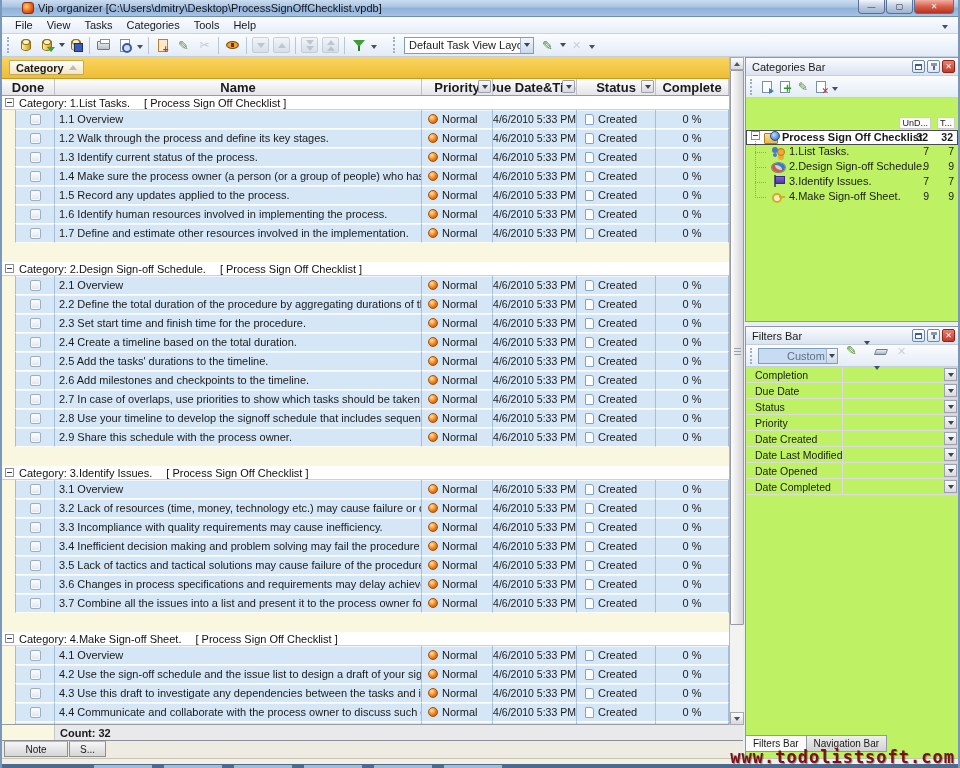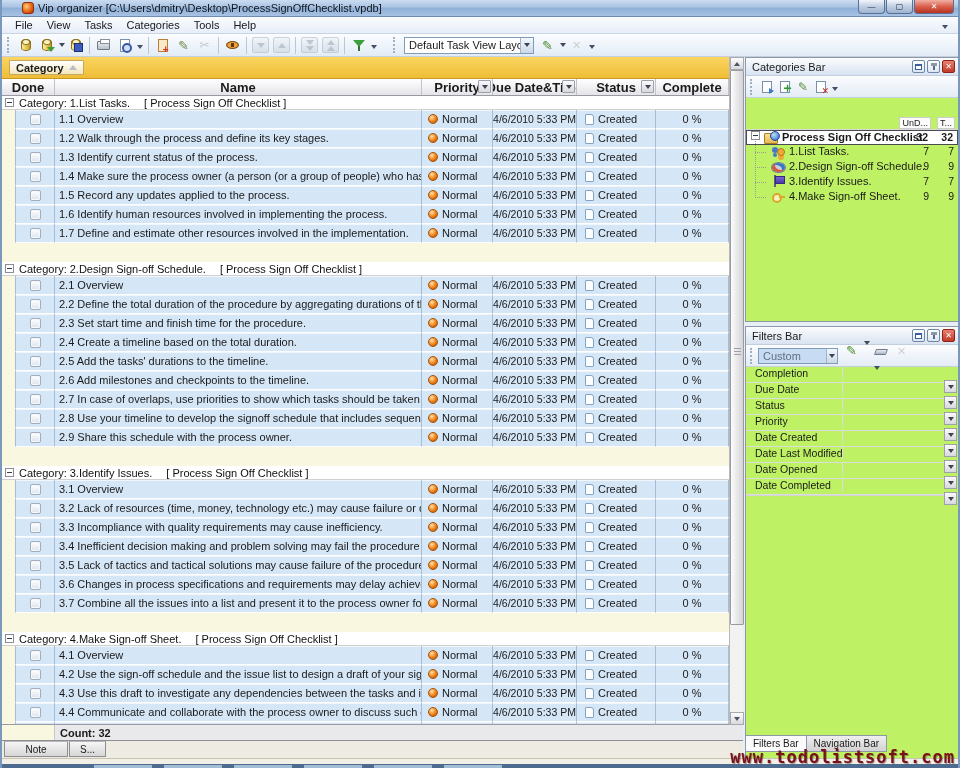--- a/index.html
+++ b/index.html
@@ -158,24 +158,24 @@
   .ico-people::after { content:""; position:absolute; left:6px; top:3px; width:6px; height:6px; border-radius:50%; background:#F0A838; box-shadow:0 5px 0 -1px #F0A838; border:1px solid #B87818; }
   .ico-palette::before { content:""; position:absolute; left:0; top:2px; width:13px; height:9px; border-radius:50%; background:#C8D2DE; border:1px solid #78828E;
     box-shadow:inset 3px -2px 0 #D85838, inset -3px 2px 0 #3878C8; }
   .ico-flag::before { content:""; position:absolute; left:3px; top:0; width:1.5px; height:12px; background:#606068; }
   .ico-flag::after { content:""; position:absolute; left:4px; top:1px; width:8px; height:6px; background:linear-gradient(180deg,#7A62D8,#4A3AA8); border:1px solid #352A80; }
   .ico-key::before { content:""; position:absolute; left:1px; top:3px; width:6px; height:6px; border-radius:50%; border:2px solid #D8A828; background:#FBF0C0; }
   .ico-key::after { content:""; position:absolute; left:8px; top:6px; width:6px; height:2px; background:#D8A828; box-shadow:3px 2px 0 -1px #D8A828; }
 
   
   .fcombo { display:flex; align-items:center; width:80px; height:16px; background:#C7DCF3; border:1px solid #7F9DB9; margin-right:3px; }
-  .fcombo .cval { flex:1; padding-left:4px; color:#5E6E80; font-size:11px; }
+  .fcombo .cval { flex:1; padding-left:20px; color:#5E6E80; font-size:11px;margin-left:8px; }
   .fcombo .cbtn { width:11px; height:100%; background:linear-gradient(180deg,#F4F7FB,#CBD8E8); border-left:1px solid #9FB4CC; display:flex; align-items:center; justify-content:center; }
   #frows { border-bottom:1px solid #D4D4D4; }
-  .frow { display:flex; height:16px; border-bottom:1px solid #DCDCDC; align-items:stretch;flex-direction:column; }
+  .frow { display:flex; height:16px; border-bottom:1px solid #DCDCDC; align-items:stretch; }
   .frow .flabel { width:97px; border-right:1px solid #DCDCDC; padding-left:9px; display:flex; align-items:center; font-size:10.5px; white-space:nowrap; overflow:hidden; }
   .frow .fval { flex:1; position:relative; }
   .frow .dd { position:absolute; right:1px; top:1px; width:13px; height:13px; background:linear-gradient(180deg,#FAFAFC,#D8D8DE); border:1px solid #9CA2AC; display:flex; align-items:center; justify-content:center; }
   .frow .dd .tri-d { border-left-width:3px; border-right-width:3px; border-top-width:4px; border-top-color:#3A4454; }
 
   #ptabs { position:absolute; left:2px; top:678px; display:flex; }
   .ptab { height:17px; display:flex; align-items:center; padding:0 7px; font-size:10px; border:1px solid #8E98A6; margin-right:-1px;
     background:linear-gradient(180deg,#EFEFEF,#D2D2D2); }
   .ptab.active { background:#FAFAFA; }
 

